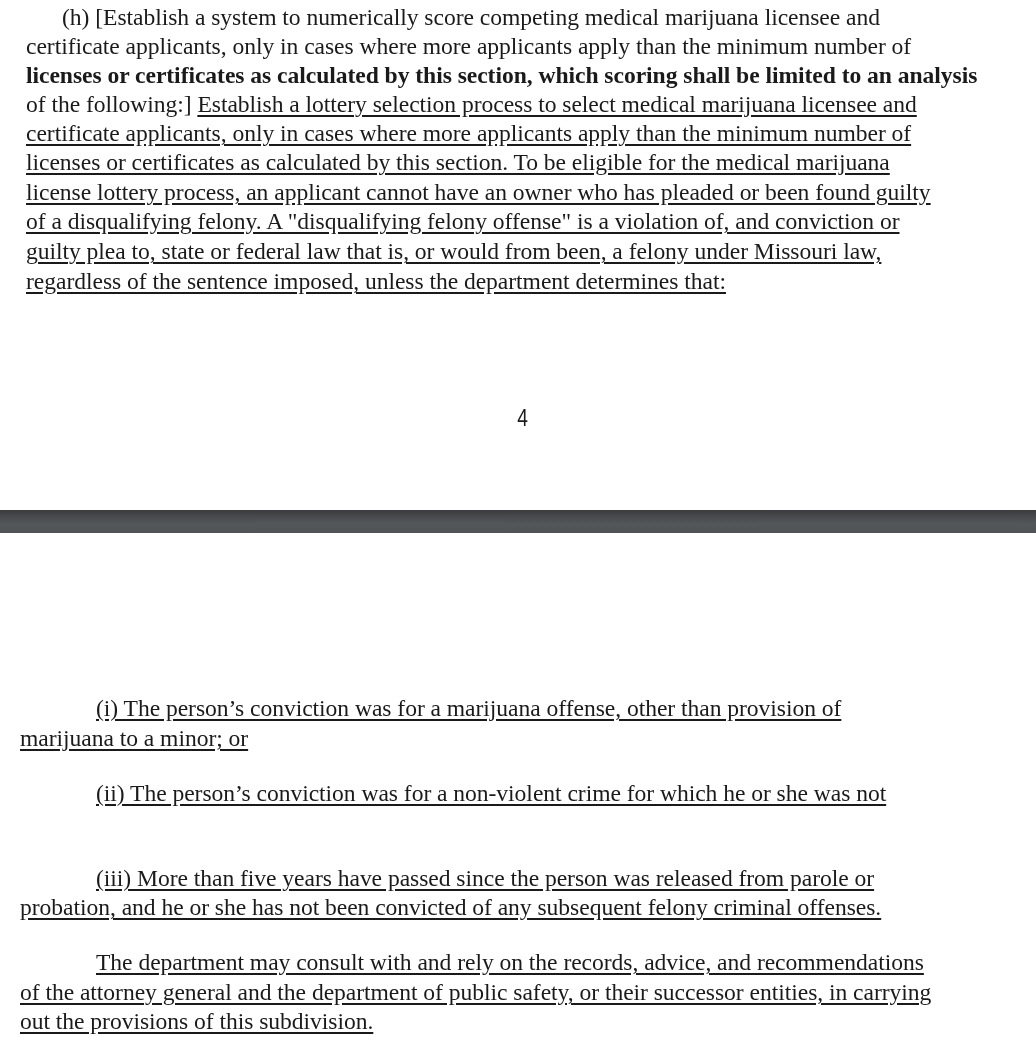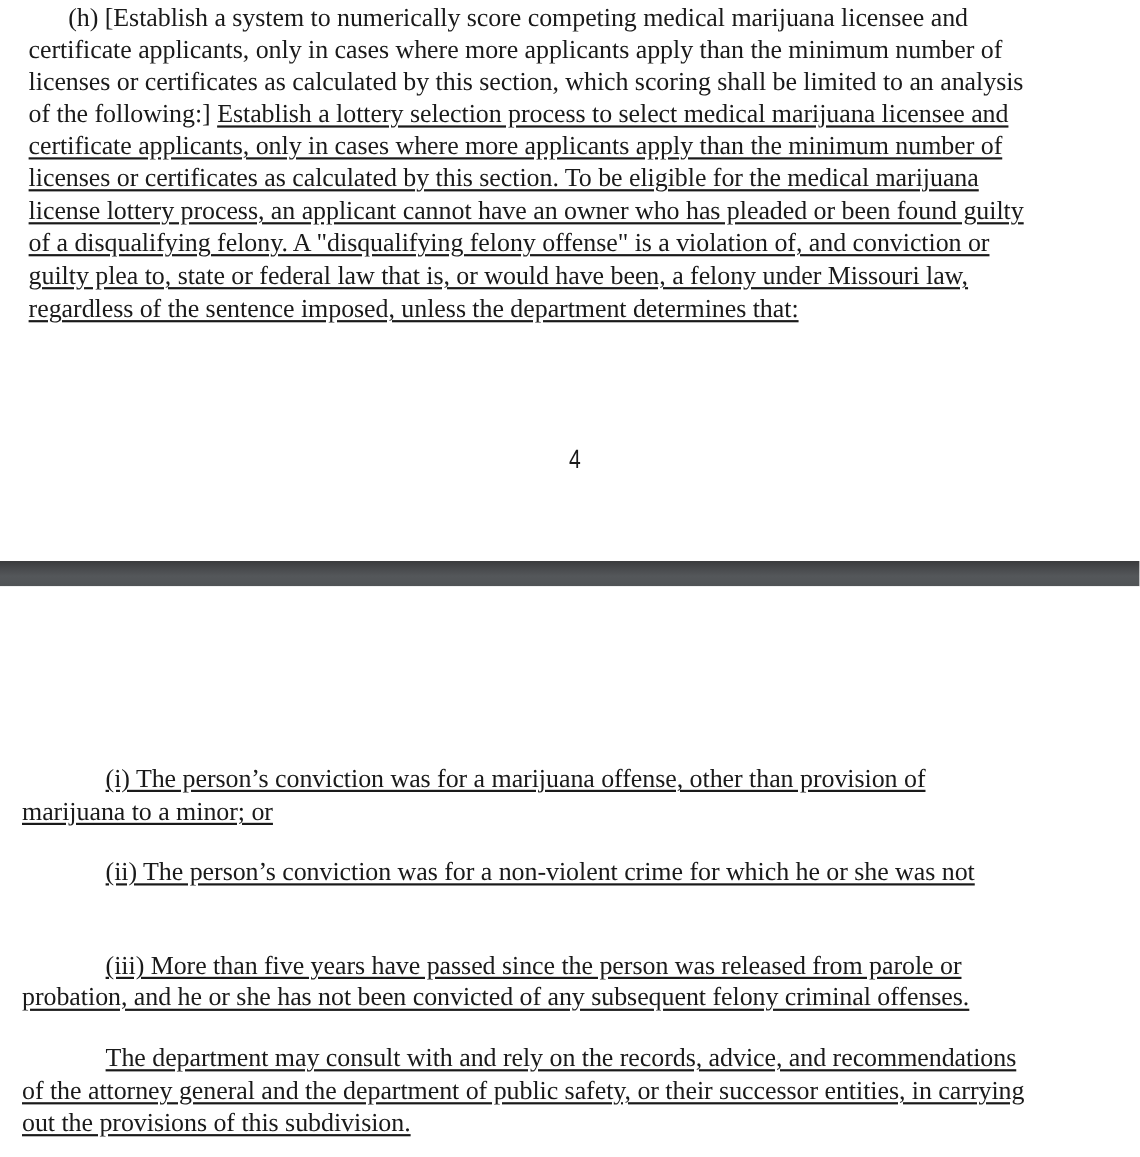--- a/index.html
+++ b/index.html
@@ -28,31 +28,31 @@
 </head>
 <body>
 
 <div class="page page-top">
   <div class="line" style="left:62px; top:3px;">
     <span>(h)  [Establish a system to numerically score competing medical marijuana licensee and</span>
   </div>
   <div class="line" style="left:26px; top:32px;">
     <span>certificate applicants, only in cases where more applicants apply than the minimum number of</span>
   </div>
-  <div class="line" style="left:26px; top:61px;">
+  <div class="line" style="left:26px; top:61px;font-weight:bold;">
     <span>licenses or certificates as calculated by this section, which scoring shall be limited to an analysis</span>
   </div>
   <div class="line" style="left:26px; top:90px;">
     <span>of the following:] </span><span class="u">Establish a lottery selection process to select medical marijuana licensee and</span>
   </div>
   <div class="line u" style="left:26px; top:119px;">certificate applicants, only in cases where more applicants apply than the minimum number of</div>
   <div class="line u" style="left:26px; top:148px;">licenses or certificates as calculated by this section. To be eligible for the medical marijuana</div>
   <div class="line u" style="left:26px; top:178px;">license lottery process, an applicant cannot have an owner who has pleaded or been found guilty</div>
   <div class="line u" style="left:26px; top:207px;">of a disqualifying felony.  A "disqualifying felony offense" is a violation of, and conviction or</div>
-  <div class="line u" style="left:26px; top:237px;">guilty plea to, state or federal law that is, or would have been, a felony under Missouri law,</div>
+  <div class="line u" style="left:26px; top:237px;">guilty plea to, state or federal law that is, or would from been, a felony under Missouri law,</div>
   <div class="line u" style="left:26px; top:267px;">regardless of the sentence imposed, unless the department determines that:</div>
 
   <div class="pnum">4</div>
 </div>
 
 <div class="separator"></div>
 
 <div class="page page-bottom">
   <div class="line u" style="left:96px; top:161px;">(i) The person’s conviction was for a marijuana offense, other than provision of</div>
   <div class="line u" style="left:20px; top:191px;">marijuana to a minor; or</div>

